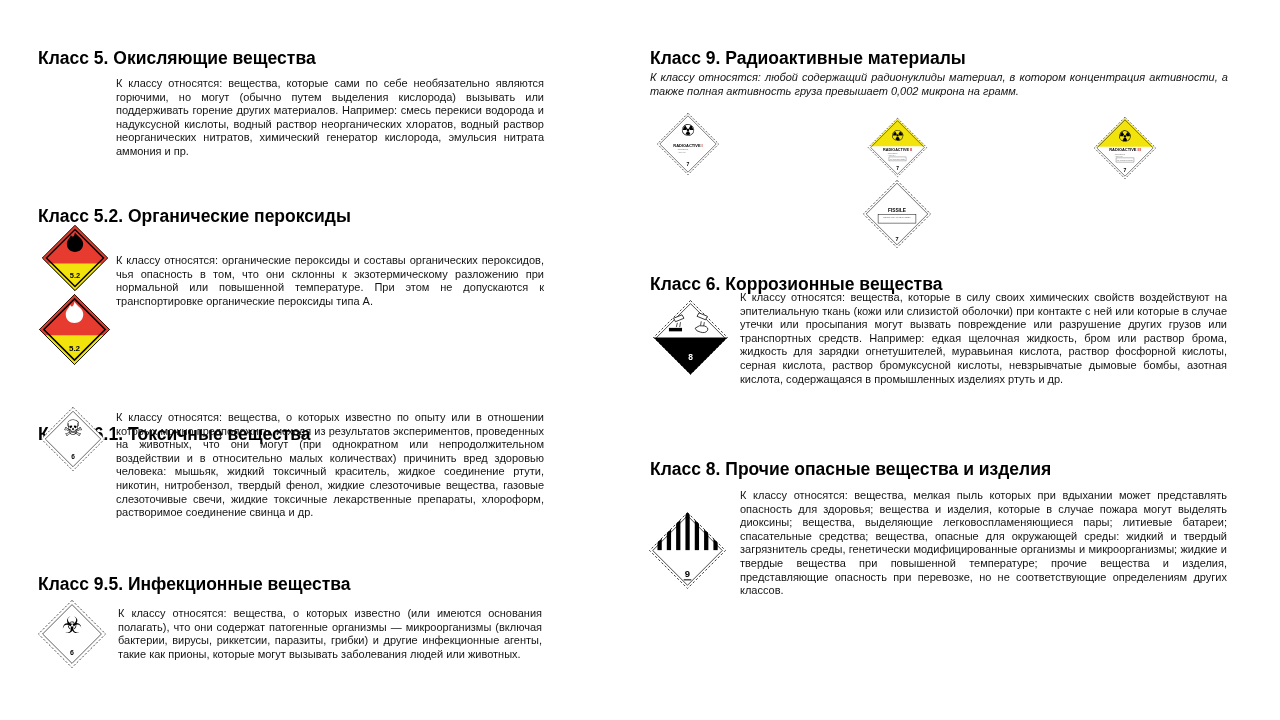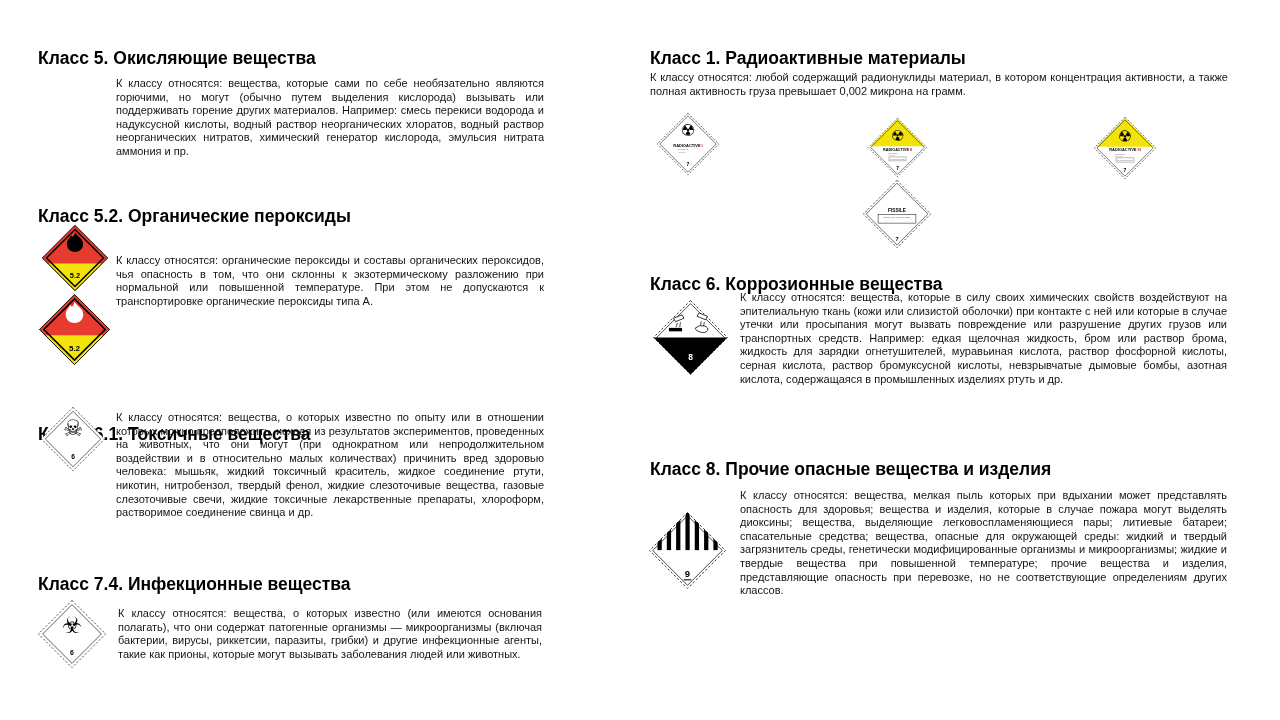--- a/index.html
+++ b/index.html
@@ -54,36 +54,36 @@
     <svg viewBox="0 0 100 100" width="66" height="66">
       <polygon points="50,2 98,50 50,98 2,50" fill="#fff" stroke="#000" stroke-width="1" stroke-dasharray="3 2.6"></polygon>
       <polygon points="50,8 92,50 50,92 8,50" fill="none" stroke="#000" stroke-width="0.9"></polygon>
       <text class="glyph" x="50" y="46" text-anchor="middle" font-size="34" fill="#000">☠</text>
       <text x="50" y="80" text-anchor="middle" font-size="10" font-weight="bold" fill="#000">6</text>
     </svg>
   </div>
 
   <p class="abs sec-body" style="left:116px;top:411px;width:428px;margin:0;">К классу относятся: вещества, о которых известно по опыту или в отношении которых можно предположить, исходя из результатов экспериментов, проведенных на животных, что они могут (при однократном или непродолжительном воздействии и в относительно малых количествах) причинить вред здоровью человека: мышьяк, жидкий токсичный краситель, жидкое соединение ртути, никотин, нитробензол, твердый фенол, жидкие слезоточивые вещества, газовые слезоточивые свечи, жидкие токсичные лекарственные препараты, хлороформ, растворимое соединение свинца и др.</p>
 
-  <h2 class="abs sec-title" style="left:38px;top:559px;">Класс 7.4. Инфекционные вещества</h2>
+  <h2 class="abs sec-title" style="left:38px;top:559px;">Класс 9.5. Инфекционные вещества</h2>
 
   <div class="abs" style="left:37px;top:599px;width:70px;height:70px;">
     <svg viewBox="0 0 100 100" width="70" height="70">
       <polygon points="50,2 98,50 50,98 2,50" fill="#fff" stroke="#000" stroke-width="1" stroke-dasharray="3 2.6"></polygon>
       <polygon points="50,8 92,50 50,92 8,50" fill="none" stroke="#000" stroke-width="0.9"></polygon>
       <text class="glyph" x="50" y="48" text-anchor="middle" font-size="33" fill="#000">☣</text>
       <text x="50" y="80" text-anchor="middle" font-size="10" font-weight="bold" fill="#000">6</text>
     </svg>
   </div>
 
   <p class="abs sec-body" style="left:110px;top:599px;width:424px;margin:8px;">К классу относятся: вещества, о которых известно (или имеются основания полагать), что они содержат патогенные организмы — микроорганизмы (включая бактерии, вирусы, риккетсии, паразиты, грибки) и другие инфекционные агенты, такие как прионы, которые могут вызывать заболевания людей или животных.</p>
 
-  <h2 class="abs sec-title" style="left:650px;top:33px;">Класс 1. Радиоактивные материалы</h2>
+  <h2 class="abs sec-title" style="left:650px;top:33px;">Класс 9. Радиоактивные материалы</h2>
 
-  <p class="abs sec-body" style="left:650px;top:71px;width:578px;margin:0;">К классу относятся: любой содержащий радионуклиды материал, в котором концентрация активности, а также полная активность груза превышает 0,002 микрона на грамм.</p>
+  <p class="abs sec-body" style="left:650px;top:71px;width:578px;margin:0;font-style:italic;">К классу относятся: любой содержащий радионуклиды материал, в котором концентрация активности, а также полная активность груза превышает 0,002 микрона на грамм.</p>
 
   <div class="abs" style="left:656px;top:112px;width:64px;height:64px;">
     <svg viewBox="0 0 100 100" width="64" height="64">
       <polygon points="50,2 98,50 50,98 2,50" fill="#fff" stroke="#000" stroke-width="1" stroke-dasharray="3 2.6"></polygon>
       <polygon points="50,6 94,50 50,94 6,50" fill="none" stroke="#000" stroke-width="0.8"></polygon>
       <text class="glyph" x="50" y="38" text-anchor="middle" font-size="26" fill="#000">☢</text>
       <text x="50" y="54" text-anchor="middle" font-size="6.2" font-weight="bold"><tspan fill="#000">RADIOACTIVE</tspan><tspan fill="#CC1111" dx="1.5">I</tspan></text>
       <text x="34" y="59.5" font-size="2.9" fill="#777">CONTENTS</text>
       <text x="34" y="63.5" font-size="2.9" fill="#777">ACTIVITY</text>
       <text x="50" y="85" text-anchor="middle" font-size="8" font-weight="bold" fill="#000">7</text>

